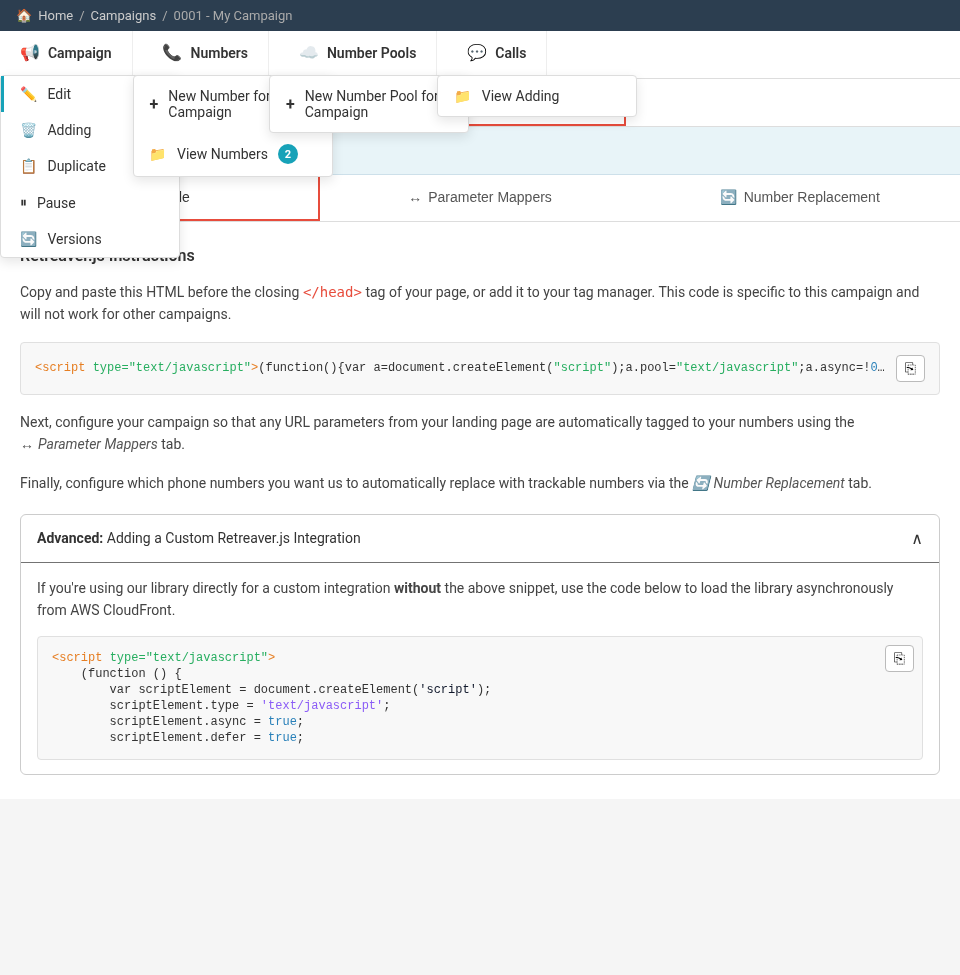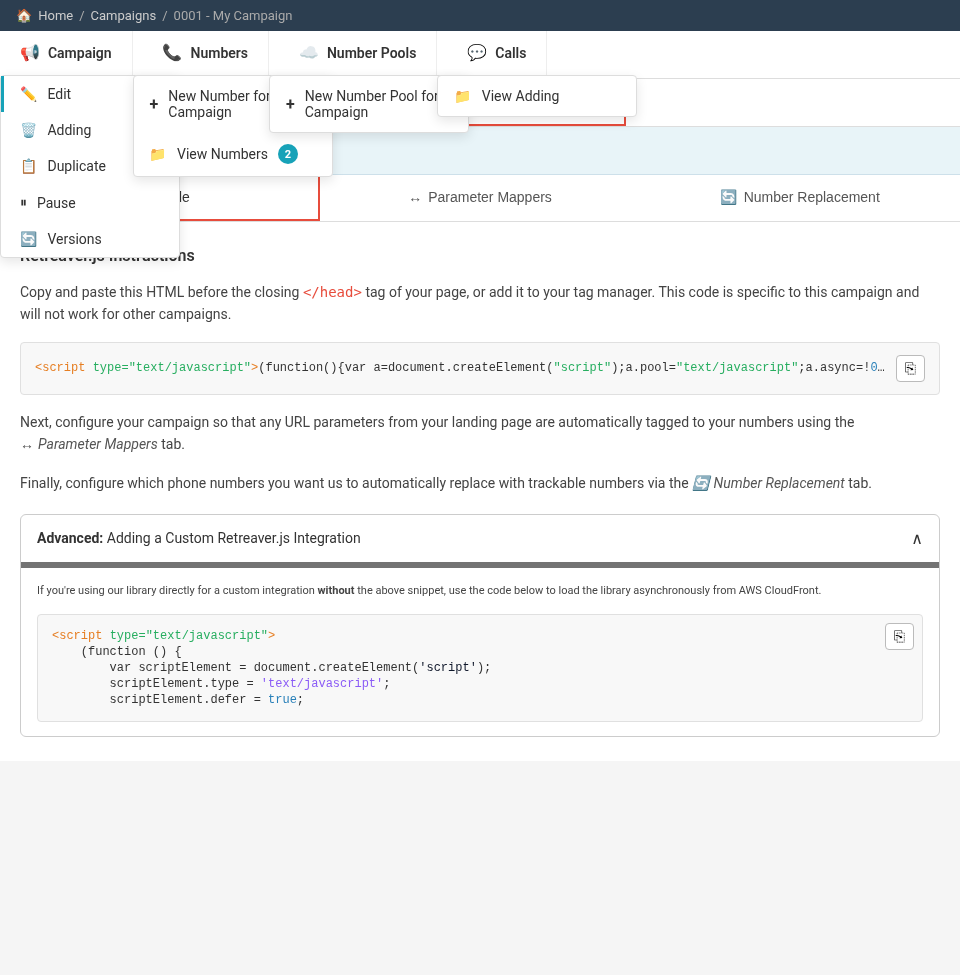--- a/index.html
+++ b/index.html
@@ -234,30 +234,30 @@
       border: 1px solid #ccc;
       border-radius: 6px;
       margin-top: 20px;
       background: #fff;
     }
     .advanced-header {
       display: flex;
       align-items: center;
       justify-content: space-between;
       padding: 14px 16px;
-      border-bottom: 6px solid #737373;
+      border-bottom: 1px solid #737373;
       cursor: pointer;
     }
     .advanced-header-text { font-size: 14px; color: #333; }
     .advanced-header-text strong { font-weight: 700; }
     .advanced-body {
       padding: 14px 16px;
     }
     .advanced-desc {
-      font-size: 11px;
+      font-size: 14px;
       color: #444;
       margin-bottom: 14px;
       line-height: 1.6;
     }
     .advanced-code-block {
       background: #f8f8f8;
       border: 1px solid #e0e0e0;
       border-radius: 4px;
       padding: 12px 14px;
       font-family: 'Courier New', monospace;
@@ -460,18 +460,19 @@
       </p>
 
       <div class="advanced-code-block">
         <button class="copy-btn-abs" title="Copy">
           <span>⎘</span>
         </button>
         <div class="code-line"><span style="color:#e67e22;">&lt;script</span> <span style="color:#27ae60;">type=</span><span style="color:#27ae60;">"text/javascript"</span><span style="color:#e67e22;">&gt;</span></div>
         <div class="code-line">    (function () {</div>
         <div class="code-line">        var scriptElement = document.createElement(<span style="color:#0f172a;">'script'</span>);</div>
         <div class="code-line">        scriptElement.type = <span style="color:#8b5cf6;">'text/javascript'</span>;</div>
+        <div class="code-line">        scriptElement.async = <span style="color:#2980b9;">true</span>;</div>
         <div class="code-line">        scriptElement.defer = <span style="color:#2980b9;">true</span>;</div>
       </div>
     </div>
   </div>
 
 </div>
 
 </body></html>

